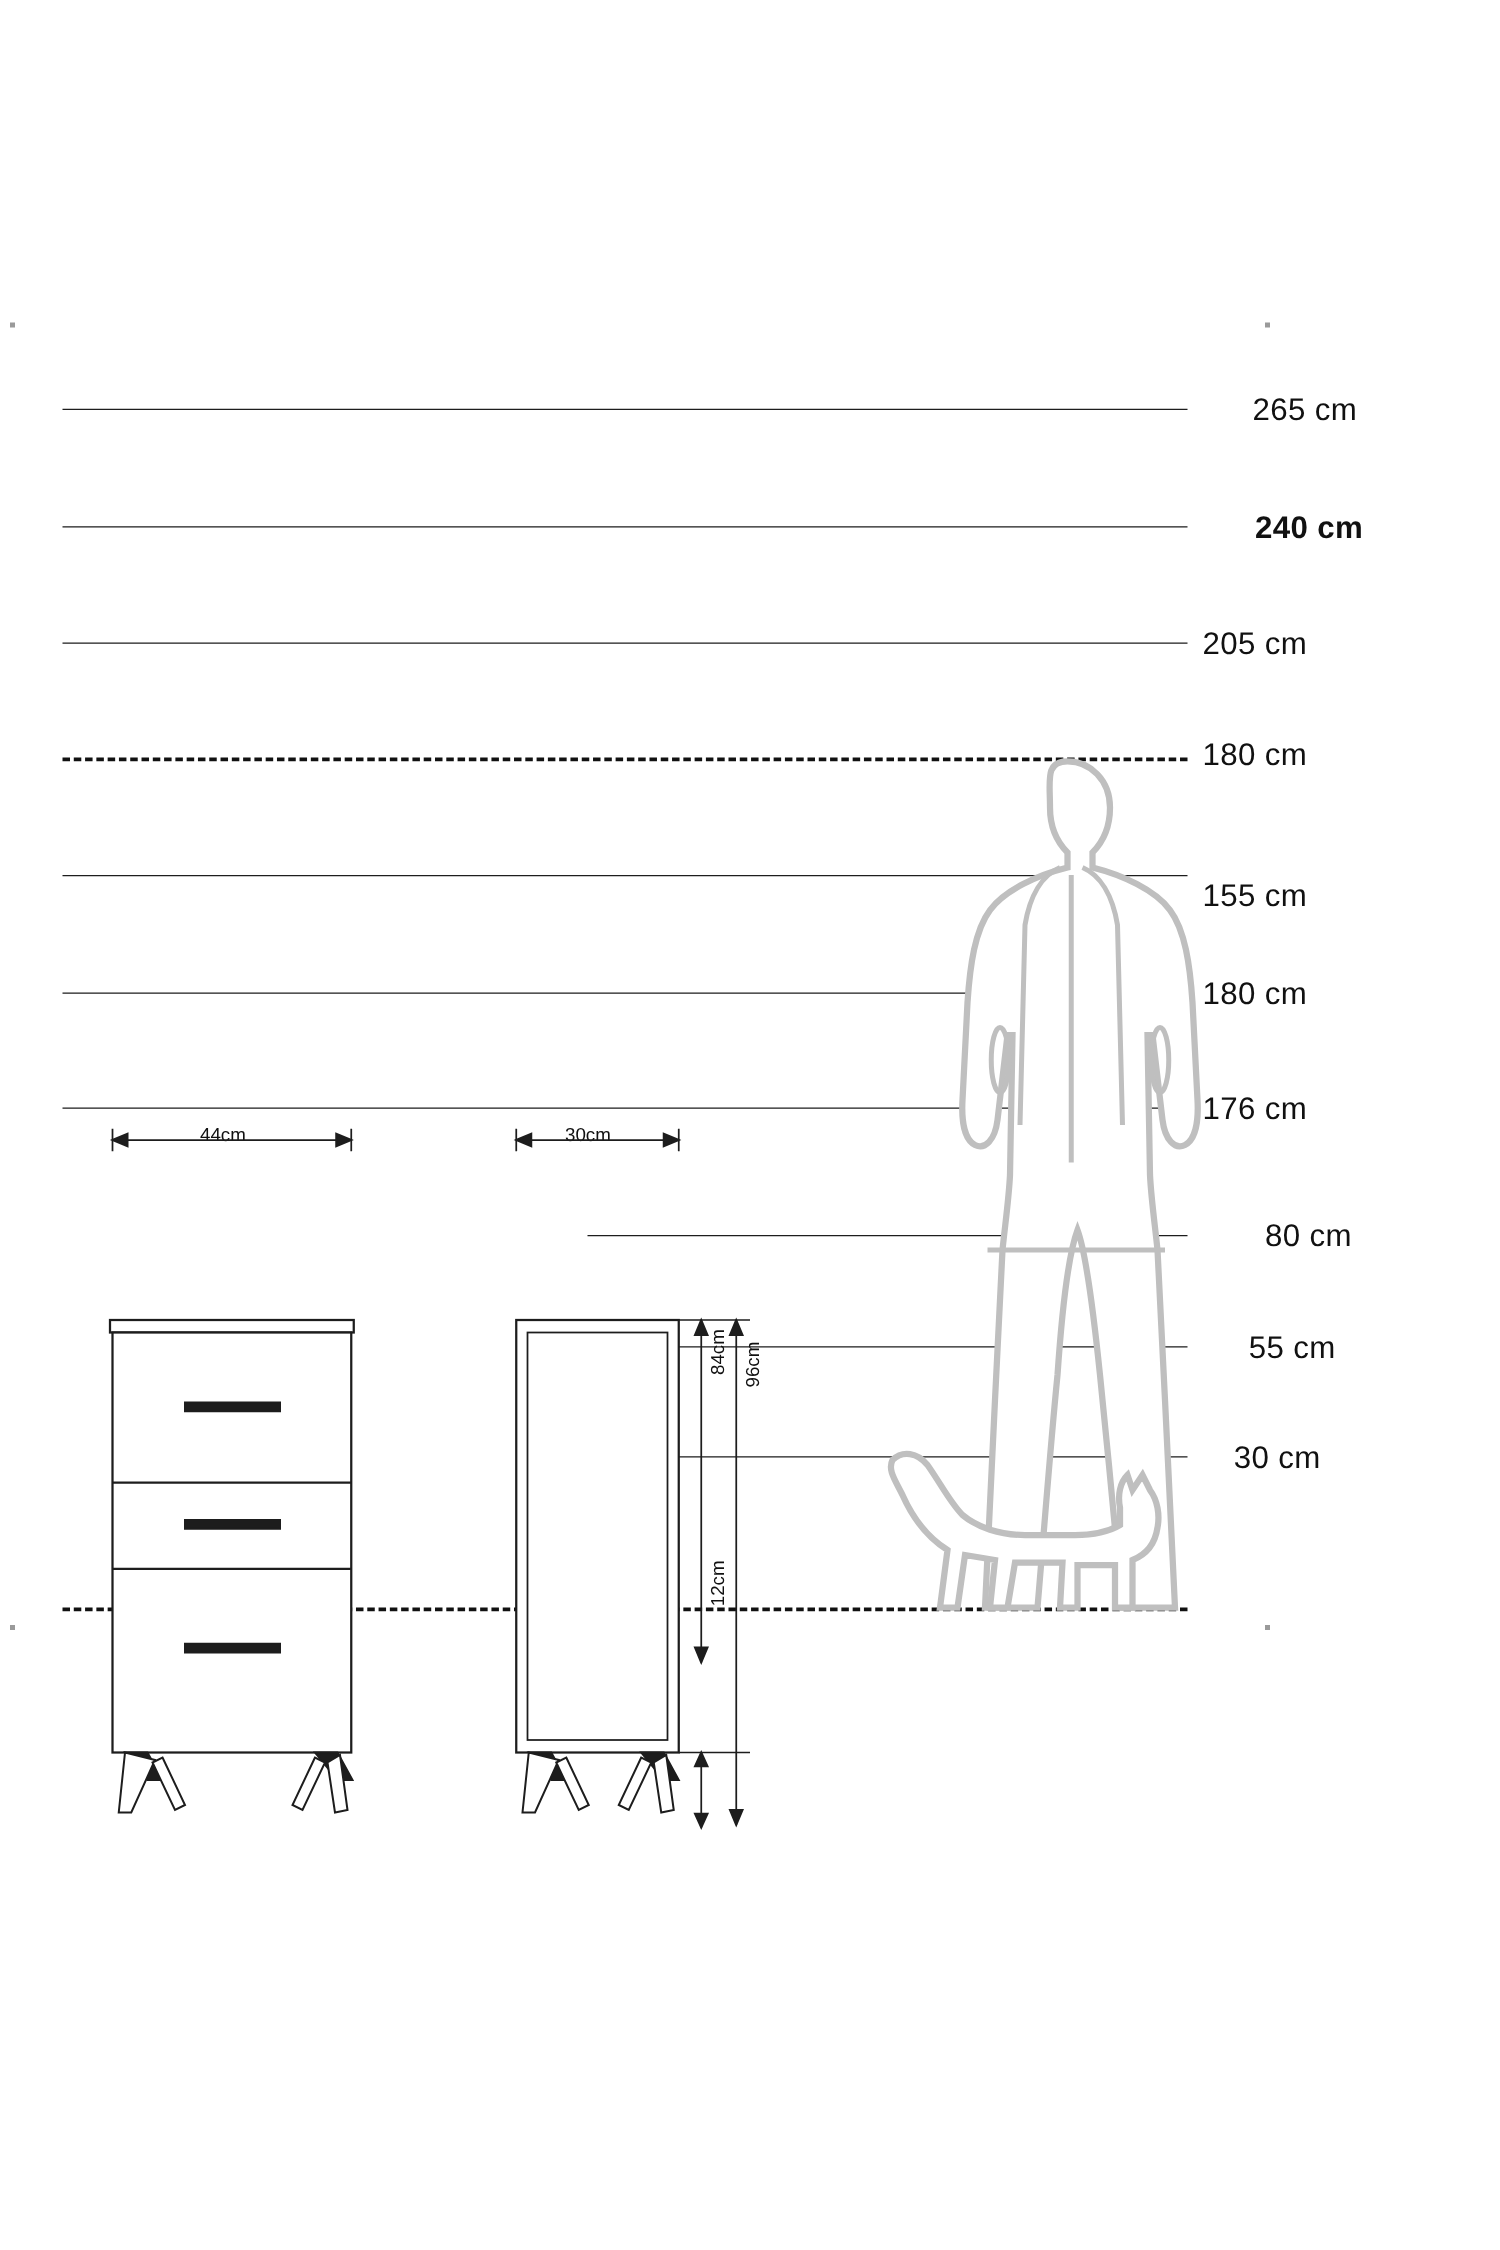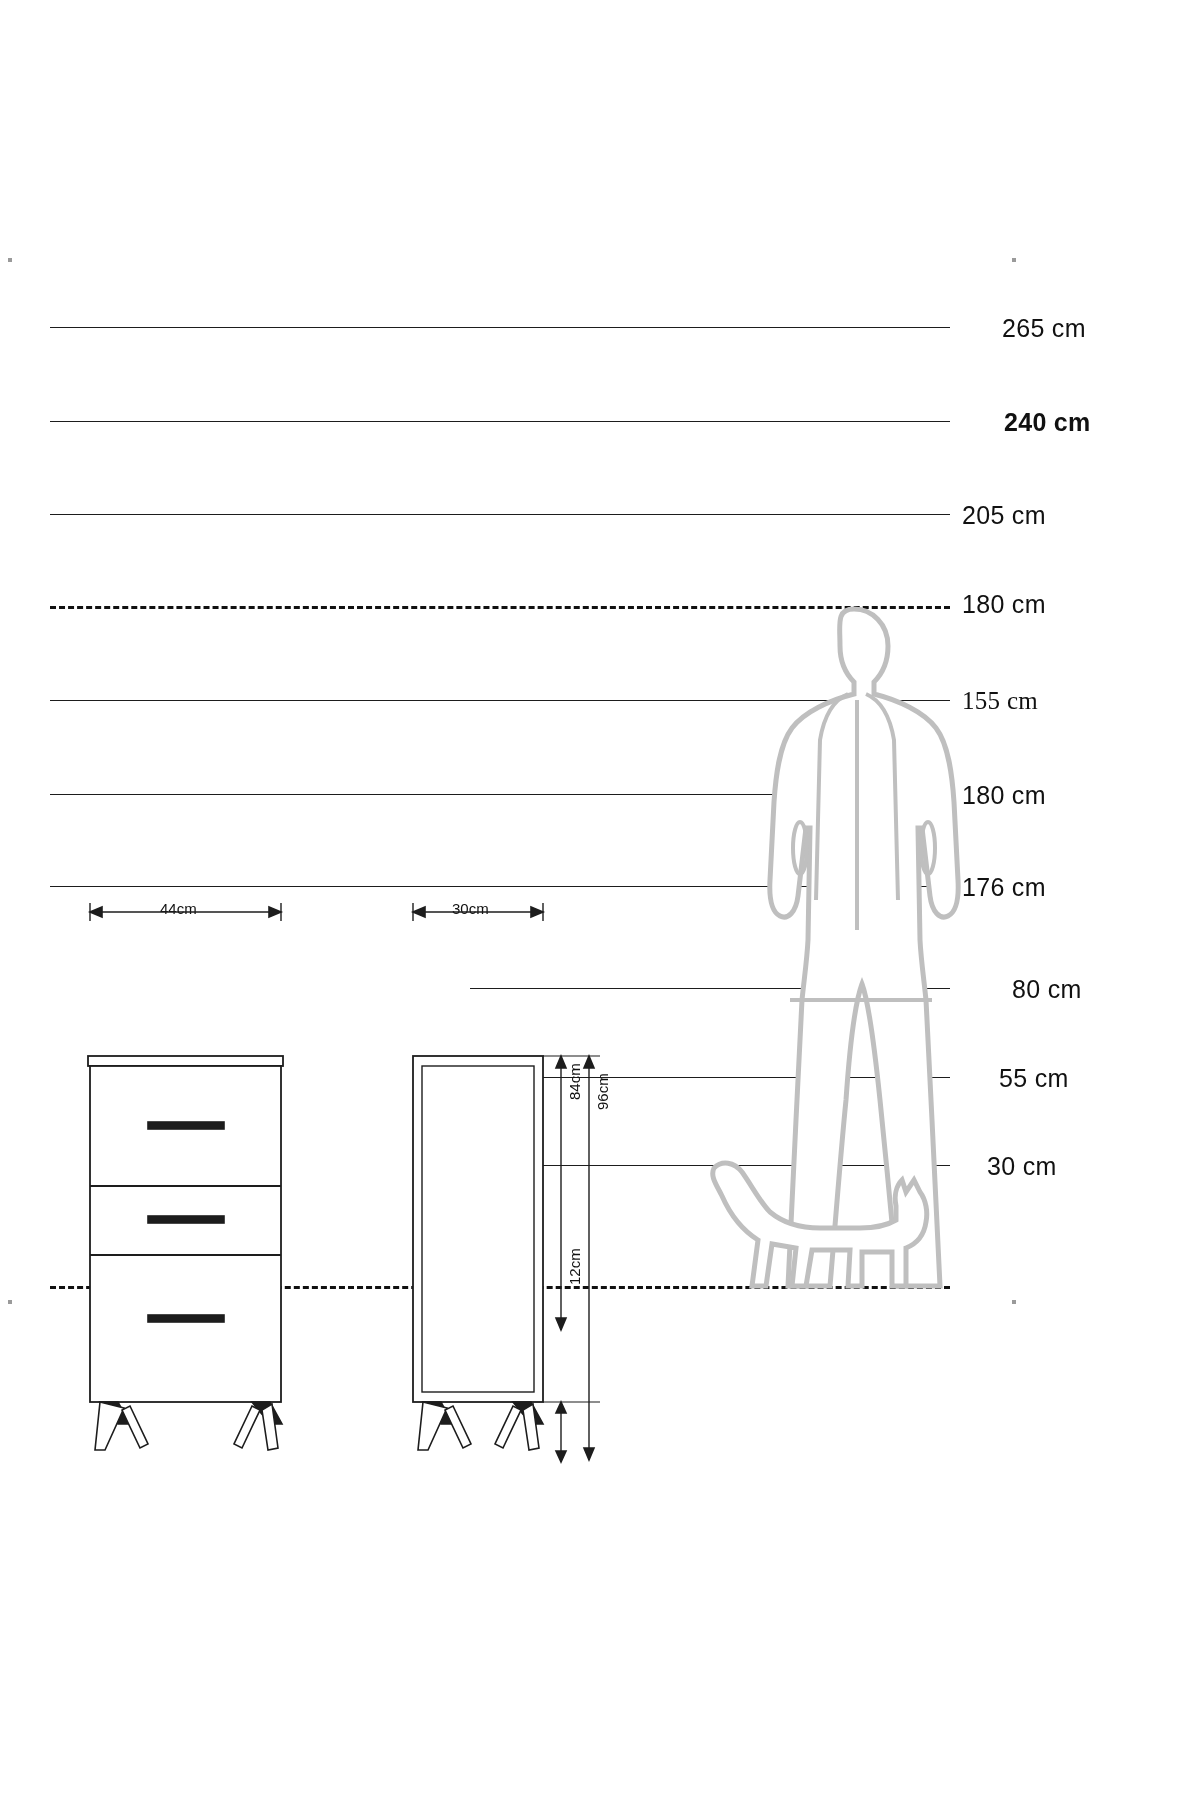--- a/index.html
+++ b/index.html
@@ -86,21 +86,21 @@
   <div class="scale-line" style="left:470px; top:988px; width:480px;"></div>
   <div class="scale-line" style="left:470px; top:1077px; width:480px;"></div>
   <div class="scale-line" style="left:470px; top:1165px; width:480px;"></div>
 
   <div class="ground-line" style="left:50px; top:1286px; width:900px;"></div>
 
   <div class="scale-label" style="left:962px; top:314px;margin-left:40px;">265 cm</div>
   <div class="scale-label" style="left:1004px; top:408px;font-weight:bold;">240 cm</div>
   <div class="scale-label" style="left:962px; top:501px;">205 cm</div>
   <div class="scale-label" style="left:962px; top:590px;">180 cm</div>
-  <div class="scale-label" style="left:962px; top:687px;font-family:Liberation Serif, serif;">155 cm</div>
+  <div class="scale-label" style="left:962px; top:703px;">155 cm</div>
   <div class="scale-label" style="left:962px; top:781px;">180 cm</div>
   <div class="scale-label" style="left:962px; top:873px;">176 cm</div>
   <div class="scale-label" style="left:1012px; top:975px;">80 cm</div>
   <div class="scale-label" style="left:975px; top:1064px;margin-left:24px;">55 cm</div>
   <div class="scale-label" style="left:975px; top:1152px;margin-left:12px;">30 cm</div>
 
   <div class="dim-label" style="left:160px; top:900px;">44cm</div>
   <div class="dim-label" style="left:452px; top:900px;">30cm</div>
   <div class="dim-label vert" style="left:566px; top:1100px; transform:rotate(-90deg);">84cm</div>
   <div class="dim-label vert" style="left:594px; top:1110px; transform:rotate(-90deg);">96cm</div>

